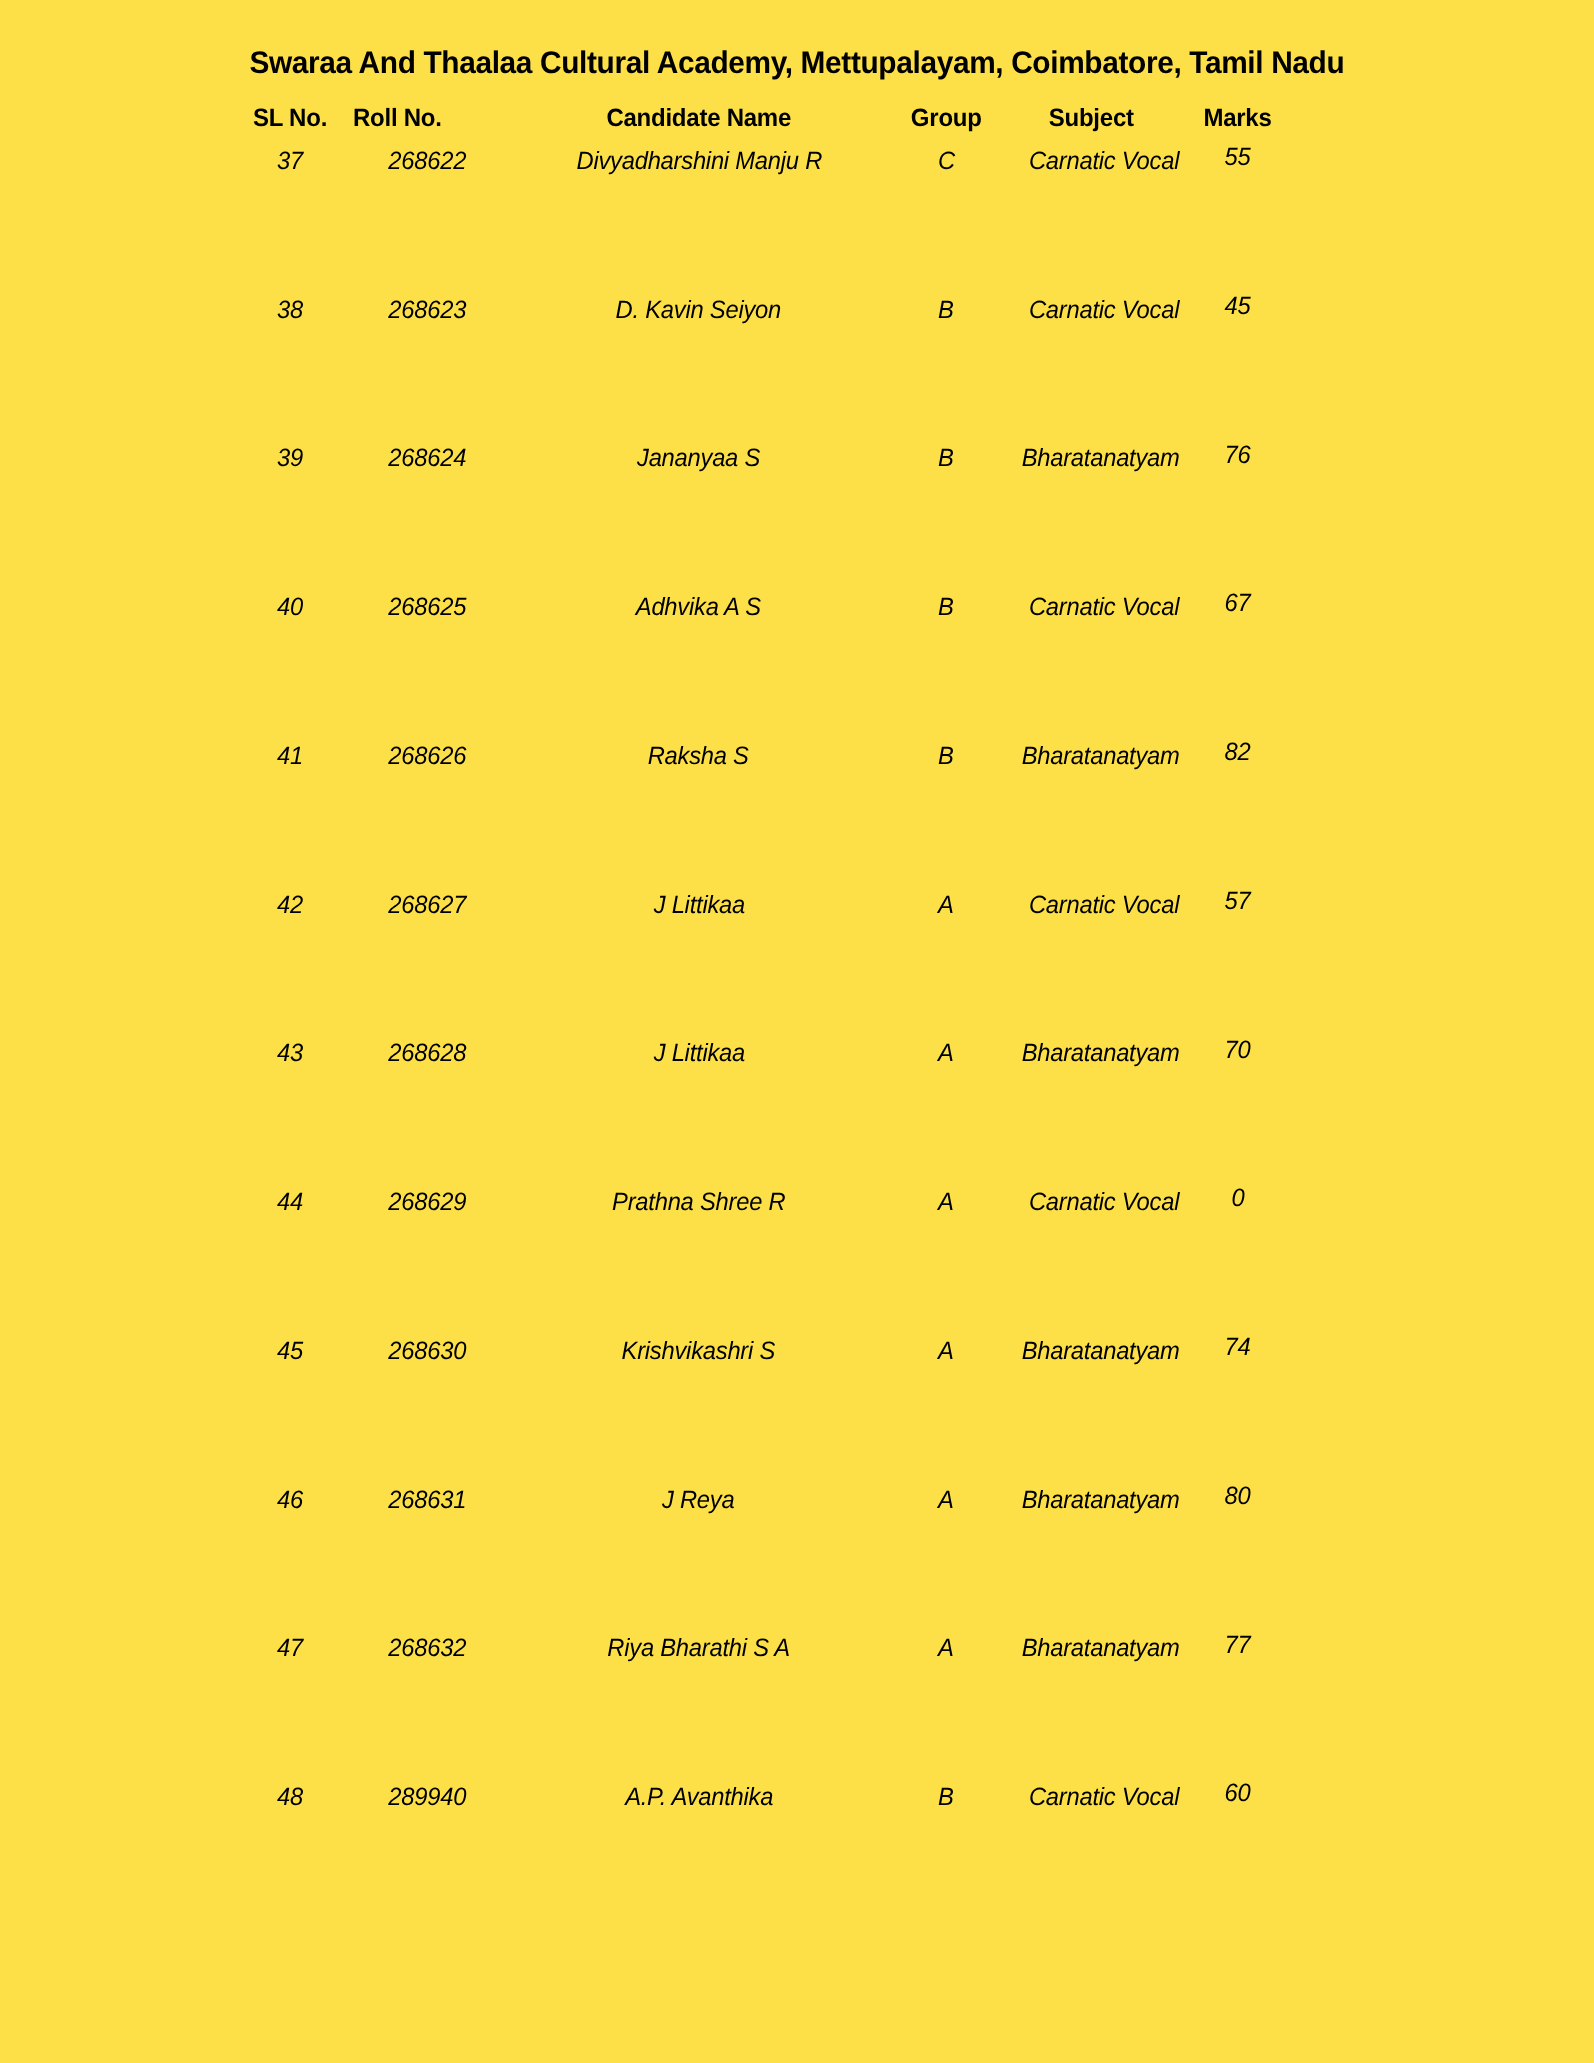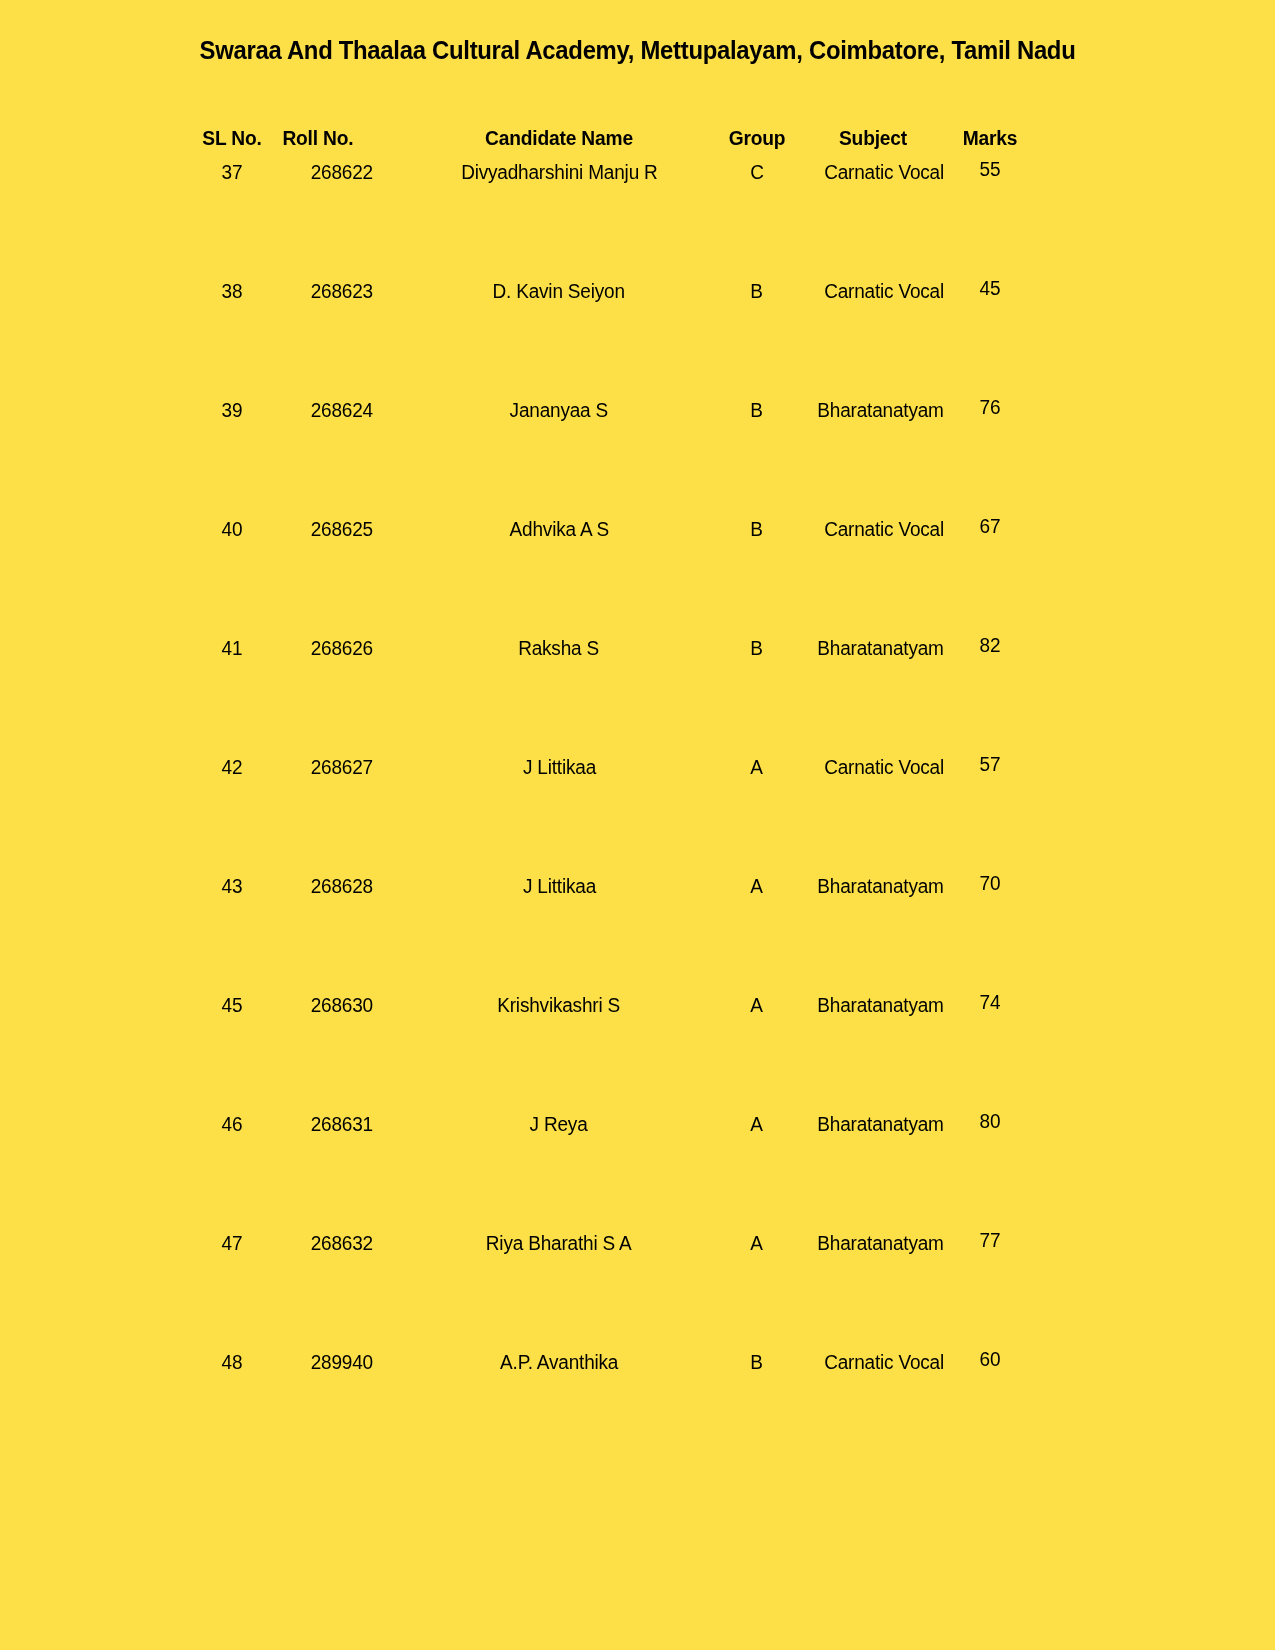--- a/index.html
+++ b/index.html
@@ -40,21 +40,20 @@
   }
 
   
   .marks-table {
     position: absolute;
     left: 188px;
     top: 82px;
     width: 845px;
     border-collapse: collapse;
     table-layout: fixed;
-    margin-top: 43px;
   }
 
   .marks-table th,
   .marks-table td {
     padding: 0;
     border: 0;
     vertical-align: bottom;
   }
 
   
@@ -76,21 +75,21 @@
     transform: scaleX(0.96);
   }
   th.h-sl      { text-align: center; }
   th.h-roll    { text-align: left; padding-left: 4px; }
   th.h-name    { text-align: center; }
   th.h-group   { text-align: center; }
   th.h-subject { text-align: center; }
   th.h-marks   { text-align: center; }
 
   
-  tbody tr { height: 119px; }
+  tbody tr { height: 119px; font-style: italic; }
   tbody tr.first-row { height: 32px; }
 
   tbody td {
     font-size: 20px;
     font-weight: normal;
     letter-spacing: -0.2px;
     white-space: nowrap;
     line-height: 22px;
     padding-bottom: 2px;
   }
@@ -189,20 +188,28 @@
         </tr>
         <tr>
           <td class="cell-sl"><span class="cond">43</span></td>
           <td class="cell-roll"><span class="cond">268628</span></td>
           <td class="cell-name"><span class="cond">J Littikaa</span></td>
           <td class="cell-group"><span class="cond">A</span></td>
           <td class="cell-subject"><span class="cond">Bharatanatyam</span></td>
           <td class="cell-marks"><span class="cond">70</span></td>
         </tr>
         <tr>
+          <td class="cell-sl"><span class="cond">44</span></td>
+          <td class="cell-roll"><span class="cond">268629</span></td>
+          <td class="cell-name"><span class="cond">Prathna Shree R</span></td>
+          <td class="cell-group"><span class="cond">A</span></td>
+          <td class="cell-subject"><span class="cond">Carnatic Vocal</span></td>
+          <td class="cell-marks"><span class="cond">0</span></td>
+        </tr>
+        <tr>
           <td class="cell-sl"><span class="cond">45</span></td>
           <td class="cell-roll"><span class="cond">268630</span></td>
           <td class="cell-name"><span class="cond">Krishvikashri S</span></td>
           <td class="cell-group"><span class="cond">A</span></td>
           <td class="cell-subject"><span class="cond">Bharatanatyam</span></td>
           <td class="cell-marks"><span class="cond">74</span></td>
         </tr>
         <tr>
           <td class="cell-sl"><span class="cond">46</span></td>
           <td class="cell-roll"><span class="cond">268631</span></td>

